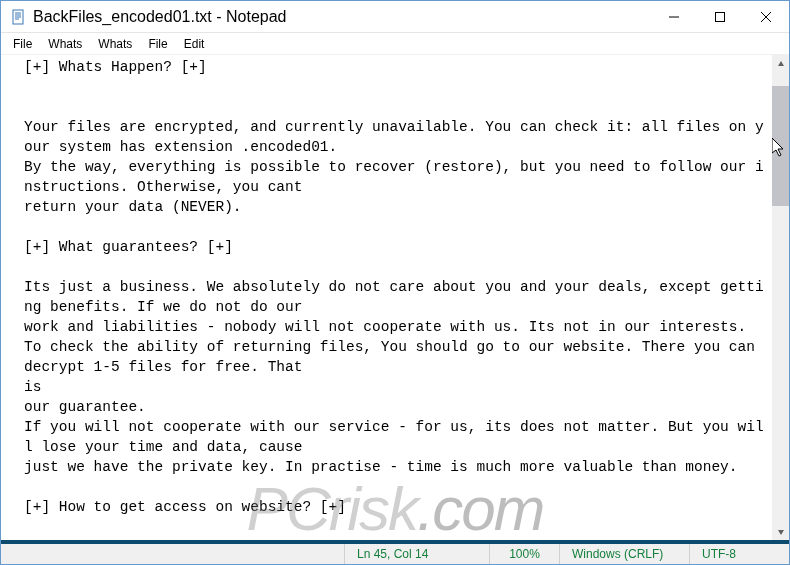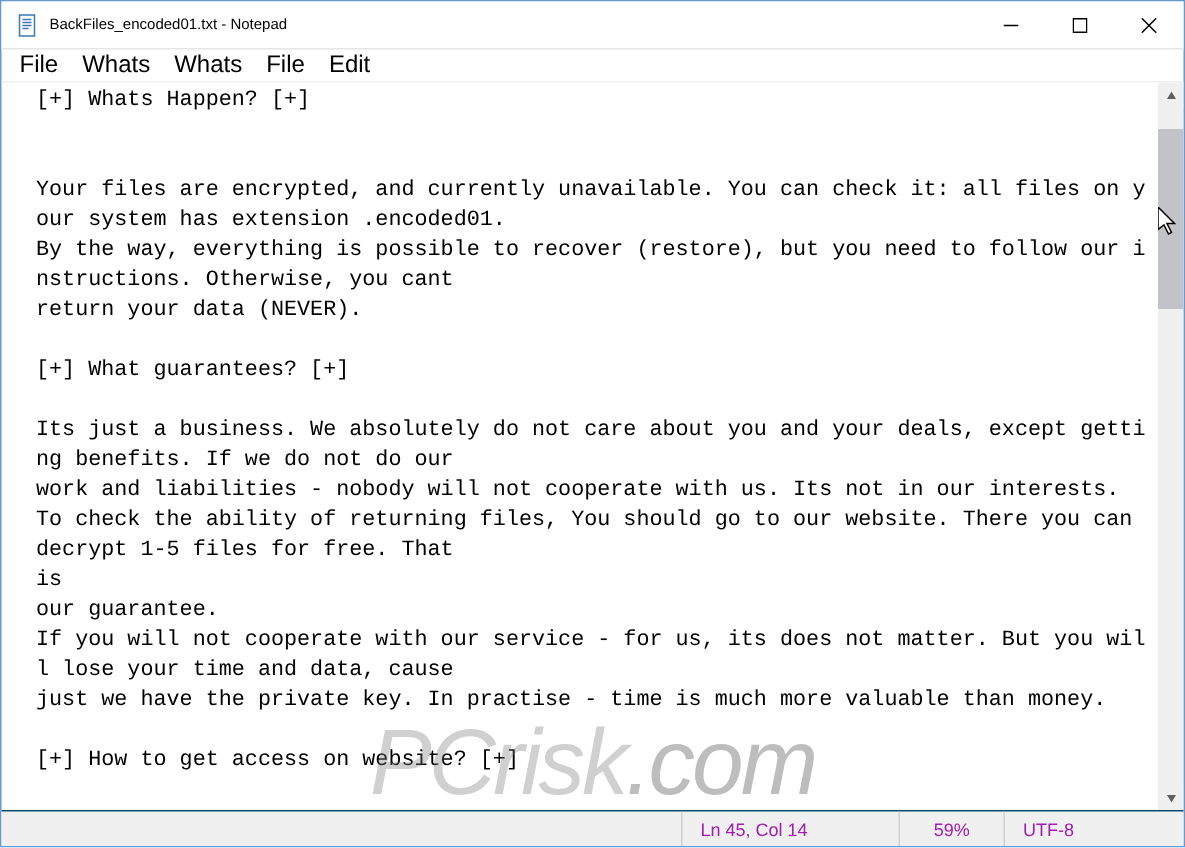--- a/index.html
+++ b/index.html
@@ -3,45 +3,45 @@
 <meta charset="utf-8">
 <style>
   * { margin: 0; padding: 0; box-sizing: border-box; }
   html, body { width: 790px; height: 565px; overflow: hidden; font-family: "Segoe UI", Arial, sans-serif; background: #fff; }
   
   .window { width: 790px; height: 565px; border: 1px solid #6699cc; display: flex; flex-direction: column; background: #fff; position: relative; }
   
   
   .titlebar { height: 32px; display: flex; align-items: center; background: #fff; border-bottom: 1px solid #e5e5e5; }
   .titlebar .icon { width: 16px; height: 16px; margin: 0 6px 0 10px; }
-  .titlebar .title { flex: 1; font-size: 10px; color: #000; }
+  .titlebar .title { flex: 1; font-size: 16px; color: #000; }
   .winbtn { width: 46px; height: 32px; display: flex; align-items: center; justify-content: center; color: #000; }
   .winbtn svg { width: 10px; height: 10px; }
   
   
-  .menubar { height: 22px; display: flex; align-items: center; padding: 0 4px; border-bottom: 1px solid #f0f0f0; font-size: 16px; }
+  .menubar { height: 22px; display: flex; align-items: center; padding: 0 4px; border-bottom: 1px solid #f0f0f0; font-size: 12px; }
   .menubar .menuitem { padding: 2px 8px; cursor: default; }
   
   
   .contentwrap { flex: 1; display: flex; overflow: hidden; position: relative; }
   .textarea { flex: 1; padding: 2px 2px 2px 23px; font-family: Consolas, "Courier New", monospace; font-size: 14.5px; line-height: 20px; color: #000; white-space: pre-wrap; word-break: break-all; overflow: hidden; }
   .scrollbar { width: 17px; background: #f0f0f0; position: relative; display: flex; flex-direction: column; }
   .sbbtn { height: 17px; display: flex; align-items: center; justify-content: center; background: #f0f0f0; }
   .sbbtn svg { width: 8px; height: 8px; fill: #606060; }
   .sbtrack { flex: 1; position: relative; }
   .sbthumb { position: absolute; left: 0; right: 0; top: 14px; height: 120px; background: #c2c3c9; }
   
   
-  .statusbar { height: 24px; border-top: 1px solid #0c4a6e; background: #f0f0f0; display: flex; align-items: center; font-size: 12px; color: #a21caf; }
+  .statusbar { height: 24px; border-top: 4px solid #0c4a6e; background: #f0f0f0; display: flex; align-items: center; font-size: 12px; color: #15803d; }
   .statusbar .cell { border-left: 1px solid #d0d0d0; padding: 0 12px; height: 100%; display: flex; align-items: center; }
   .statusbar .spacer { flex: 1; }
   .cell.pos { width: 145px; }
   .cell.zoom { width: 70px; justify-content: center; }
   .cell.eol { width: 130px; }
-  .cell.enc { width: 120px; }
+  .cell.enc { width: 100px; }
   
   
   .watermark { position: absolute; left: 0; right: 0; bottom: 20px; text-align: center; font-size: 62px; font-weight: 400; font-style: italic; color: rgba(120,120,120,0.35); pointer-events: none; letter-spacing: -2px; font-family: Arial, sans-serif; }
   .watermark .w2 { color: rgba(90,90,90,0.4); }
   
   
   .cursor { position: absolute; right: 3px; top: 137px; pointer-events: none; }
 </style>
 </head>
 <body>
@@ -117,21 +117,22 @@
         <svg viewBox="0 0 8 8">
             <polygon points="1,2 7,2 4,7"></polygon>
           </svg>
       </div>
     </div>
   </div>
 
   <div class="statusbar">
     <div class="spacer"></div>
     <div class="cell pos">Ln 45, Col 14</div>
-    <div class="cell zoom">59%</div>
+    <div class="cell zoom">100%</div>
+    <div class="cell eol">Windows (CRLF)</div>
     <div class="cell enc">UTF-8</div>
   </div>
 
   <div class="watermark">
     <span>PCrisk</span><span class="w2">.com</span>
   </div>
 
   <svg class="cursor" width="14" height="20" viewBox="0 0 14 20">
     <polygon points="0,0 0,15 4,12 7,18 9,17 6,11 11,11" fill="#fff" stroke="#000" stroke-width="1"></polygon>
   </svg>

